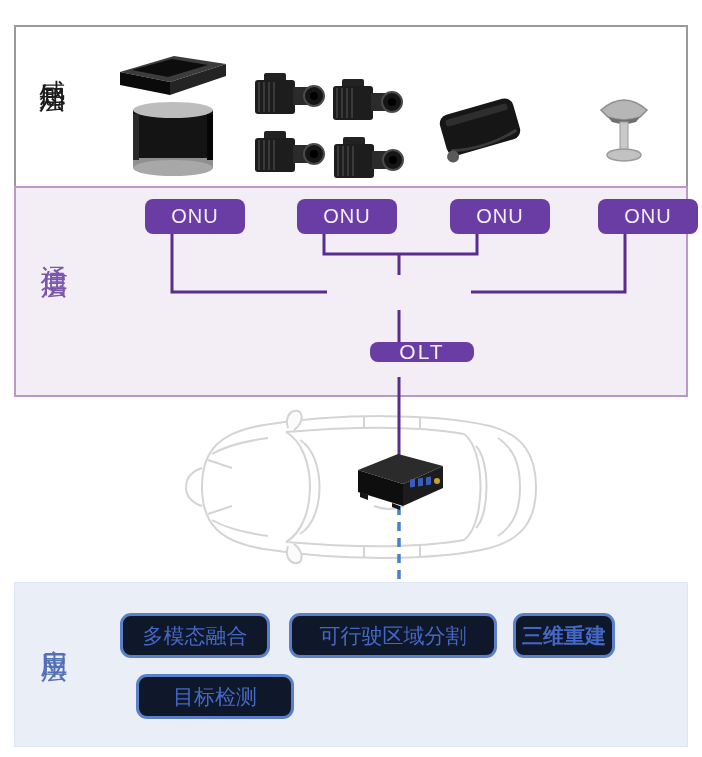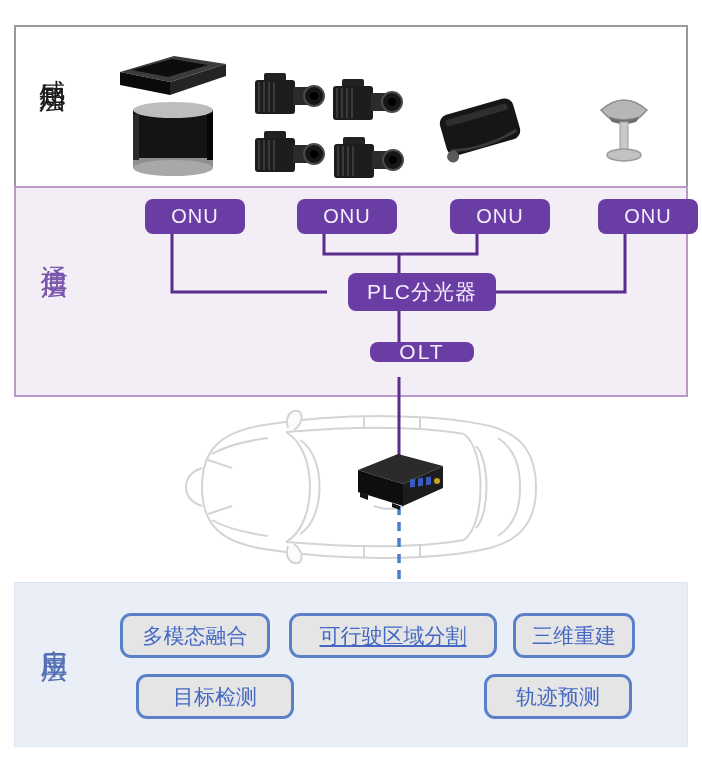--- a/index.html
+++ b/index.html
@@ -34,21 +34,21 @@
     display:flex;align-items:center;justify-content:center;
     background:#6a3da4;border-radius:8px;color:#f4eefc;
     font-size:20px;letter-spacing:1px;box-sizing:border-box;margin-left:23px;
   }
   .onu{top:199px;width:100px;height:35px;}
   .plc{left:325px;top:273px;width:148px;height:38px;font-size:21px;}
   .olt{left:347px;top:342px;width:104px;height:20px;font-size:21px;letter-spacing:2px;}
   
   .app-box{
     top:613px;height:45px;display:flex;align-items:center;justify-content:center;
-    background:#e5e5e5;border:3px solid #5b80c8;border-radius:11px;
+    background:#0f172a;border:3px solid #5b80c8;border-radius:11px;
     color:#4468c4;font-size:21px;box-sizing:border-box;white-space:nowrap;
   }
   .app-box.row2{top:658px;margin-top:16px;}
   svg{display:block;}
 </style>
 </head>
 <body>
 
 <div id="canvas">
 
@@ -187,23 +187,21 @@
 
   <div class="abs v-label perception-label">感知层</div>
   <div class="abs v-label comm-label">通信层</div>
   <div class="abs v-label app-label">应用层</div>
 
   <div class="abs pnode onu" style="left:122px;">ONU</div>
   <div class="abs pnode onu" style="left:274px;">ONU</div>
   <div class="abs pnode onu" style="left:427px;">ONU</div>
   <div class="abs pnode onu" style="left:575px;">ONU</div>
 
-  <div class="abs pnode plc">PLC分光器</div>
   <div class="abs pnode olt">OLT</div>
 
   <div class="abs app-box" style="left:120px;width:150px;">多模态融合</div>
-  <div class="abs app-box" style="left:289px;width:208px;text-decoration:underline;">可行驶区域分割</div>
-  <div class="abs app-box" style="left:513px;width:122px;">三维重建</div>
+  <div class="abs app-box" style="left:289px;width:208px;">可行驶区域分割</div>
+  <div class="abs app-box" style="left:513px;width:102px;font-weight:bold;">三维重建</div>
 
   <div class="abs app-box row2" style="left:136px;width:158px;">目标检测</div>
-  <div class="abs app-box row2" style="left:484px;width:148px;">轨迹预测</div>
 
 </div>
 
 </body></html>

